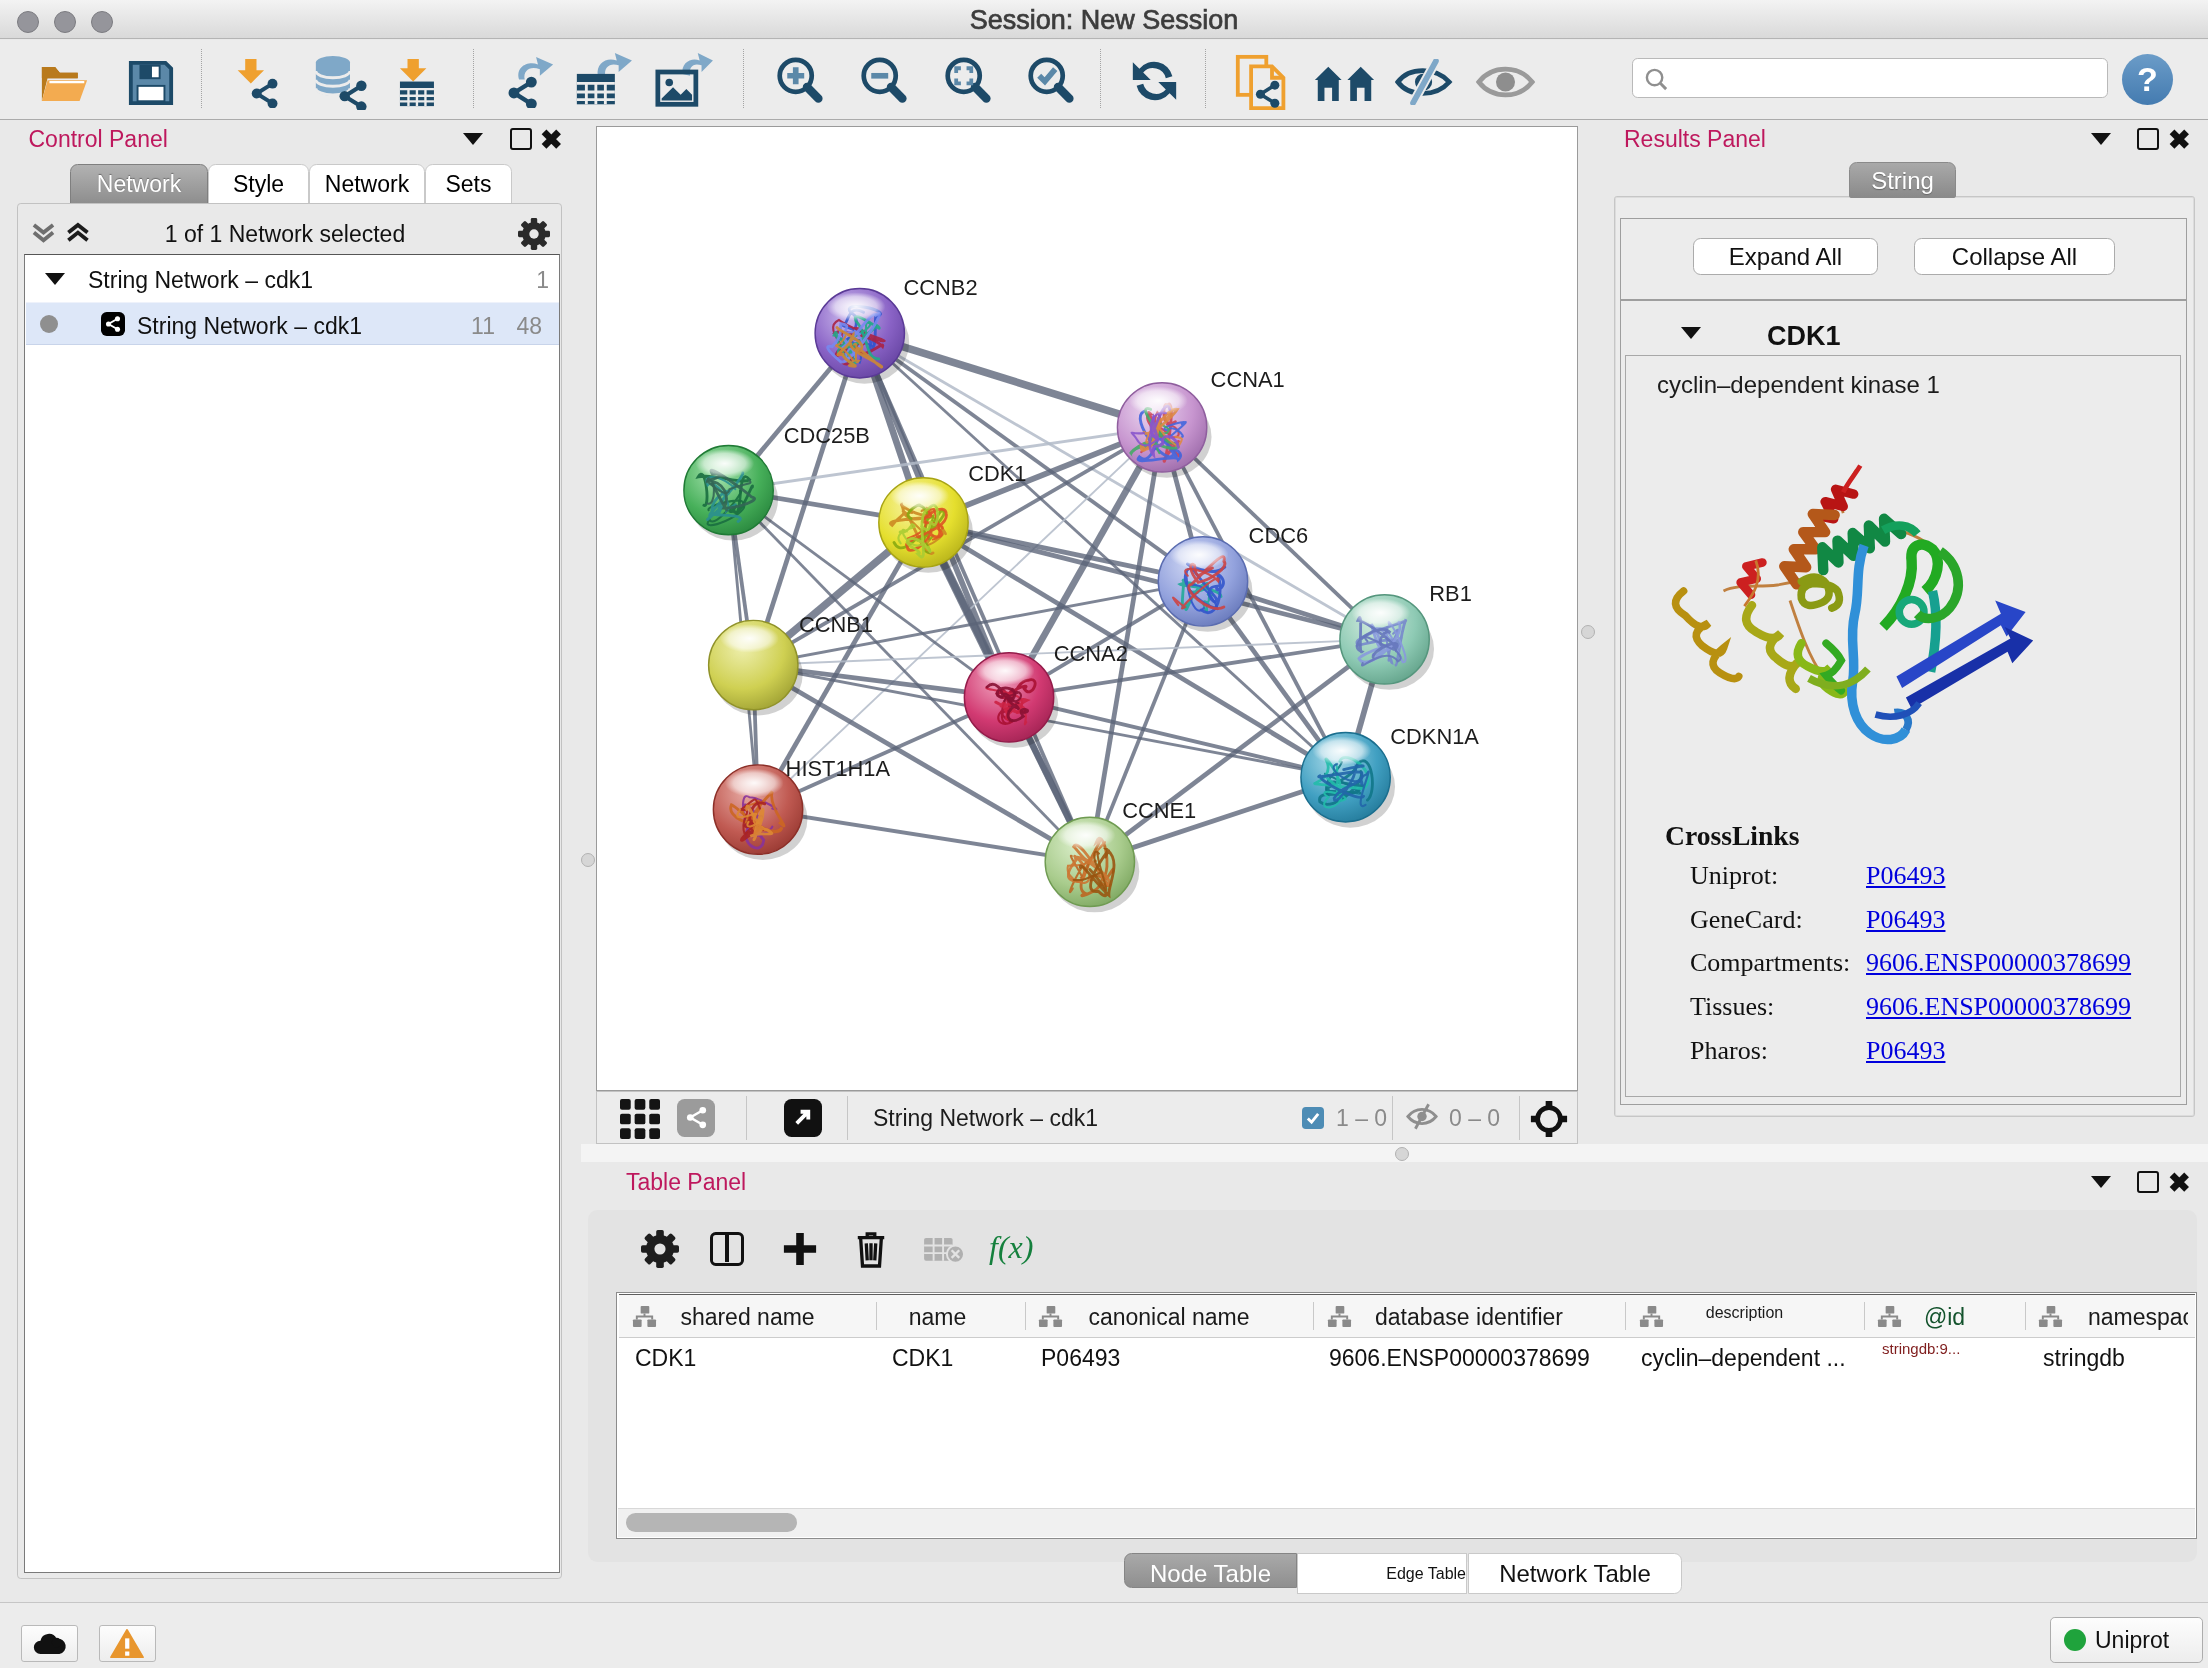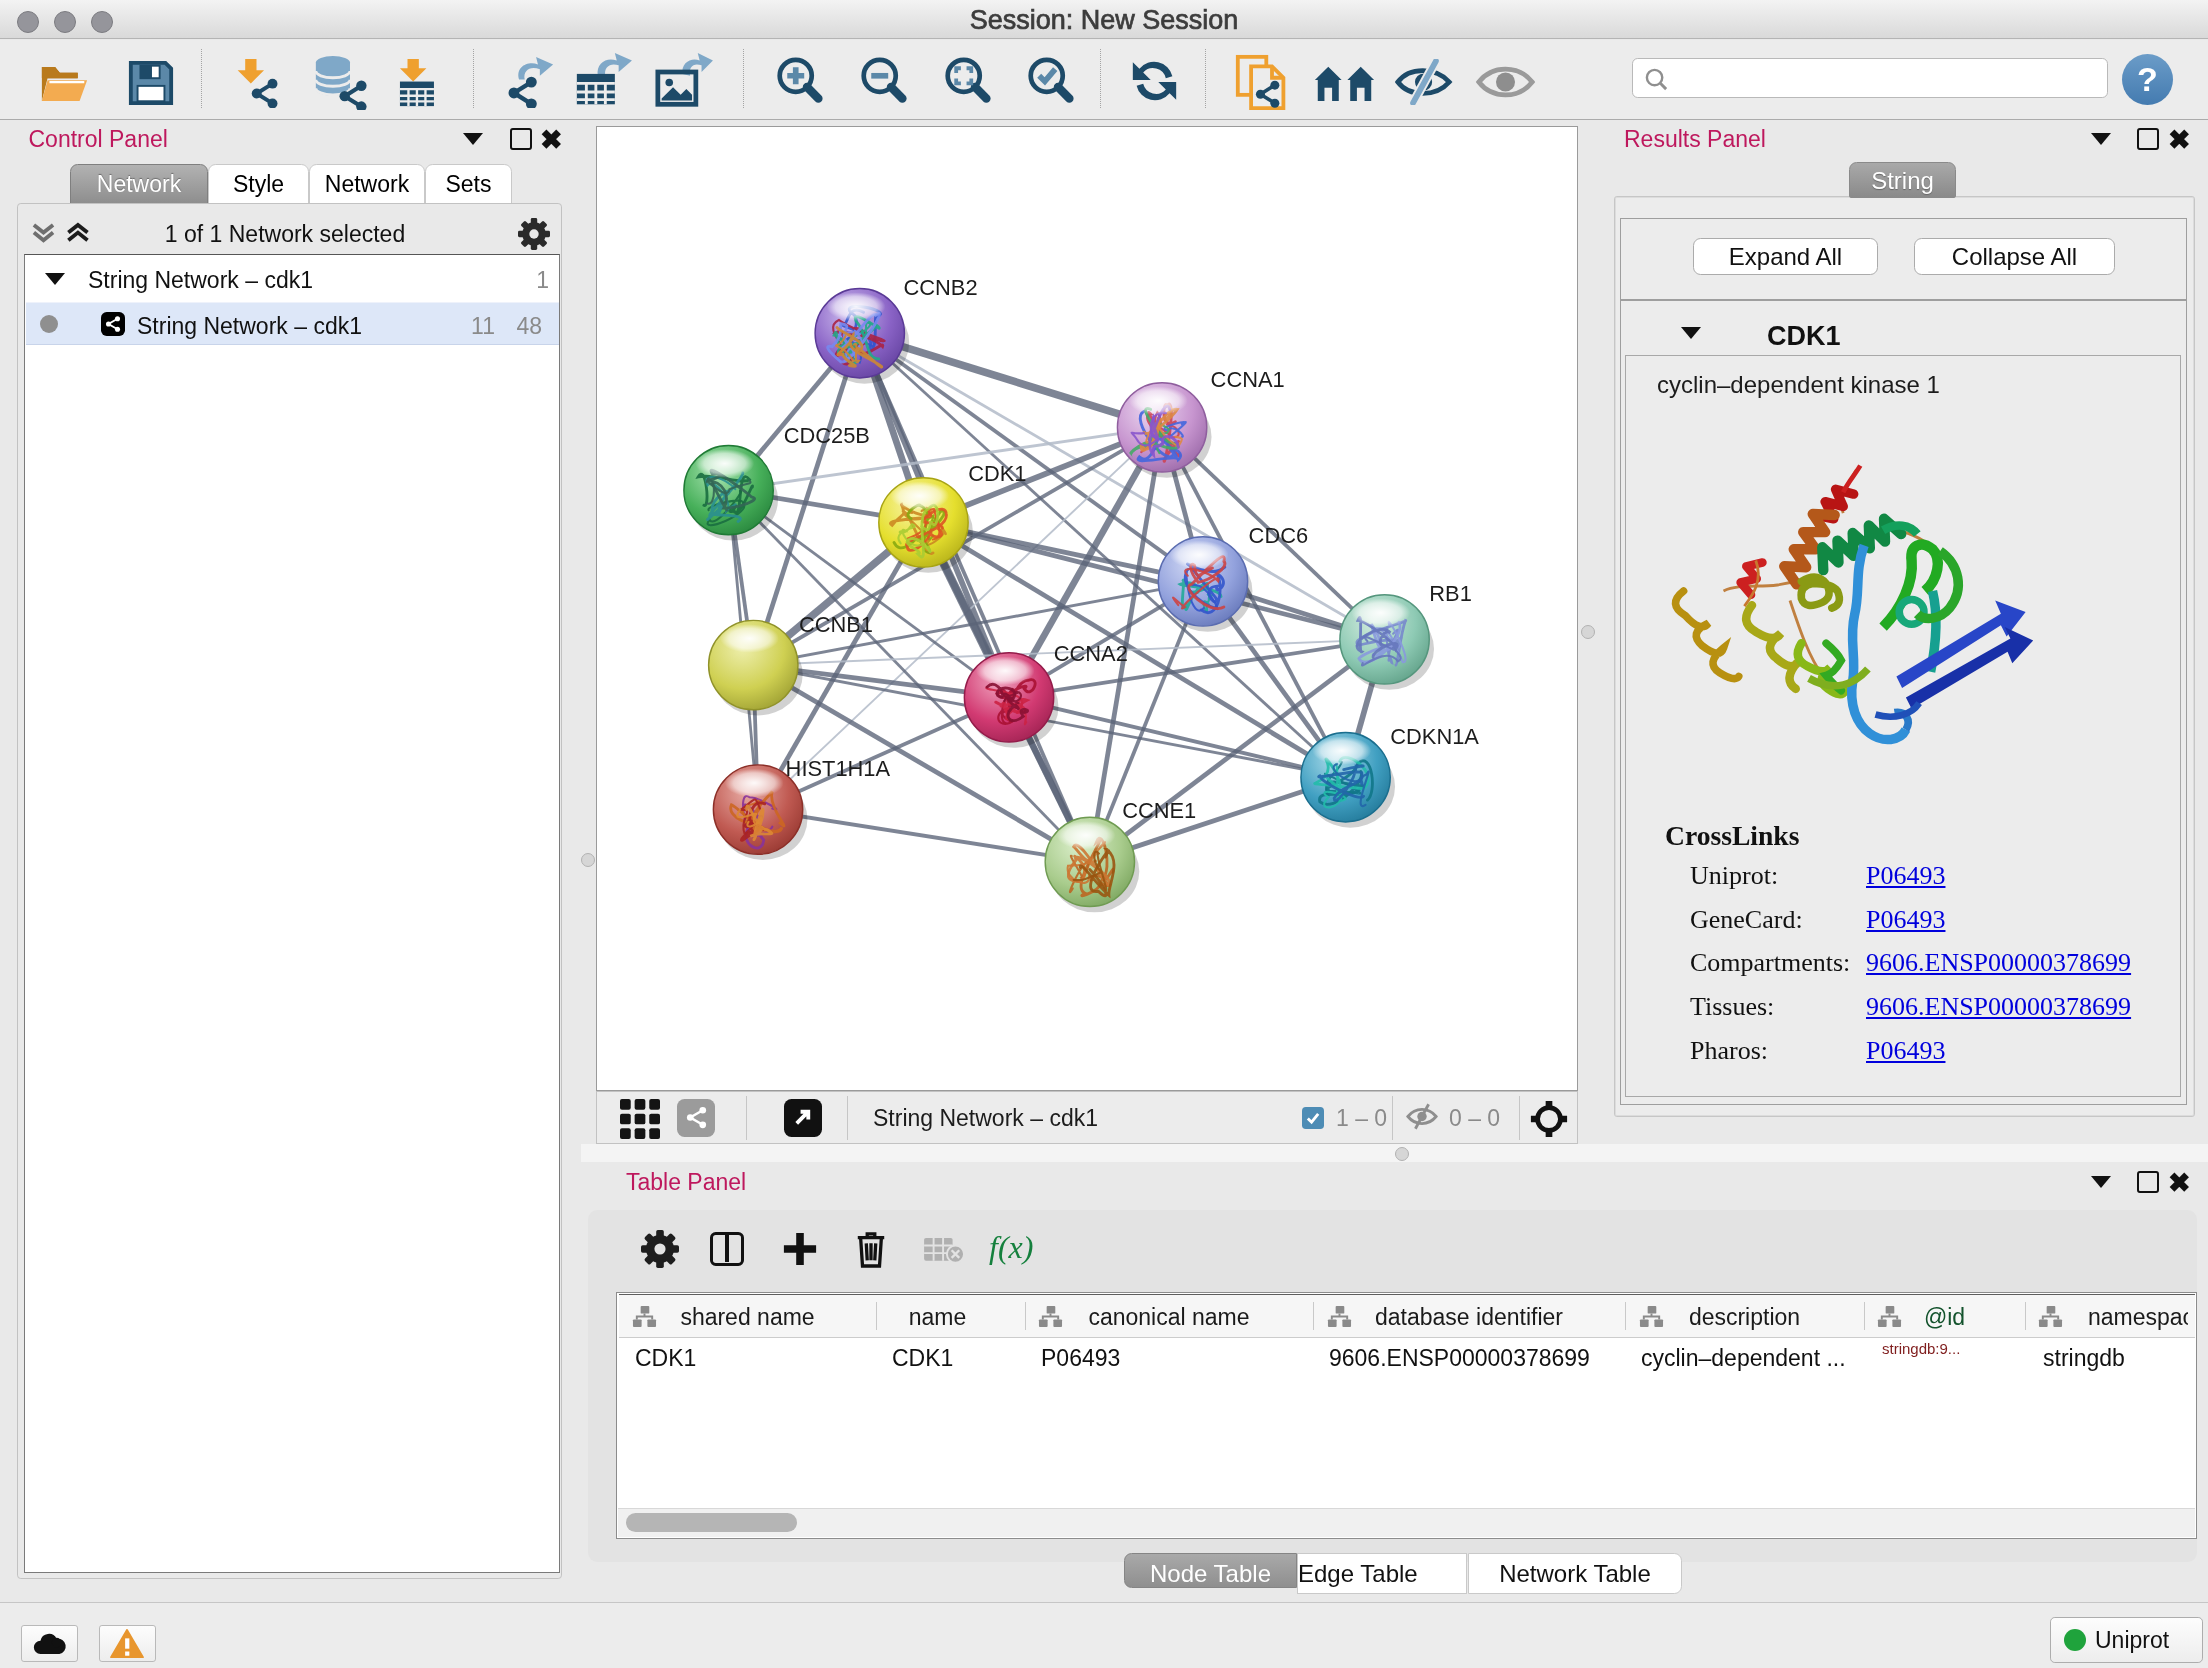--- a/index.html
+++ b/index.html
@@ -671,21 +671,21 @@
 <div class="abs" style="left:1020px;top:9.5px"><svg width="25" height="25" viewBox="0 0 26 26">
         <g fill="#8a8a8a">
           <rect x="9" y="2" width="9" height="8" rx="1"></rect>
           <rect x="1" y="16" width="9" height="8" rx="1"></rect>
           <rect x="16" y="16" width="9" height="8" rx="1"></rect>
         </g>
         <g stroke="#8a8a8a" stroke-width="2" fill="none">
           <path d="M13 10 L13 13 M5 16 L5 13 L21 13 L21 16"></path>
         </g>
       </svg></div>
-<div class="abs" style="left:1006px;top:9.5px;width:239px;text-align:center;font-size:23px;color:#1a1a1a;white-space:nowrap">description</div>
+<div class="abs" style="left:1006px;top:9.5px;width:239px;text-align:center;font-size:16px;color:#1a1a1a;white-space:nowrap">description</div>
 <div class="abs" style="left:1245px;top:7.6px;height:28.5px;border-left:1.9px solid #c9c9c9"></div>
 <div class="abs" style="left:1258px;top:9.5px"><svg width="25" height="25" viewBox="0 0 26 26">
         <g fill="#8a8a8a">
           <rect x="9" y="2" width="9" height="8" rx="1"></rect>
           <rect x="1" y="16" width="9" height="8" rx="1"></rect>
           <rect x="16" y="16" width="9" height="8" rx="1"></rect>
         </g>
         <g stroke="#8a8a8a" stroke-width="2" fill="none">
           <path d="M13 10 L13 13 M5 16 L5 13 L21 13 L21 16"></path>
         </g>
@@ -709,21 +709,21 @@
 <div class="abs" style="left:273px;top:7.6px;font-size:23px;color:#111;white-space:nowrap">CDK1</div>
 <div class="abs" style="left:422px;top:7.6px;font-size:23px;color:#111;white-space:nowrap">P06493</div>
 <div class="abs" style="left:710px;top:7.6px;font-size:23px;color:#111;white-space:nowrap">9606.ENSP00000378699</div>
 <div class="abs" style="left:1022px;top:7.6px;font-size:23px;color:#111;white-space:nowrap">cyclin–dependent ...</div>
 <div class="abs" style="left:1263px;top:3px;font-size:15px;color:#7f1d1d;white-space:nowrap">stringdb:9...</div>
 <div class="abs" style="left:1424px;top:7.6px;font-size:23px;color:#111;white-space:nowrap">stringdb</div>
 </div>
 <div class="abs" style="left:618px;top:1508px;width:1577px;height:28.5px;background:#f0f0f0;border-top:1px solid #d8d8d8"></div>
 <div class="abs" style="left:626px;top:1513px;width:171px;height:19px;background:#b5b5b5;border-radius:9.5px"></div>
 <div class="abs" style="left:1124px;top:1553px;width:173px;height:35px;background:linear-gradient(#a9a9a9,#8f8f8f);border:1px solid #858585;border-radius:7.6px 0 0 7.6px;color:#fff;font-size:24px;text-align:center;line-height:39px">Node Table</div>
-<div class="abs" style="left:1297px;top:1553px;width:170px;height:41px;background:#fff;border:1px solid #c9c9c9;color:#111;font-size:24px;text-align:left;line-height:39px">Edge Table</div>
+<div class="abs" style="left:1297px;top:1553px;width:170px;height:41px;background:#fff;border:1px solid #c9c9c9;color:#111;font-size:16px;text-align:right;line-height:39px">Edge Table</div>
 <div class="abs" style="left:1468px;top:1553px;width:214px;height:41px;background:#fff;border:1px solid #c9c9c9;border-radius:0 7.6px 7.6px 0;color:#111;font-size:24px;text-align:center;line-height:39px">Network Table</div>
 <div class="abs" style="left:0;top:1602px;width:2208px;height:67px;background:#ececec;border-top:1.9px solid #c6c6c6"></div>
 <div class="abs" style="left:21px;top:1625px;width:57px;height:37px;background:linear-gradient(#fdfdfd,#ededed);border:1px solid #b9b9b9;border-radius:2.9px"></div>
 <svg class="abs" style="left:31px;top:1633px" width="36" height="23" viewBox="0 0 38 24">
     <path d="M10 22 A7 7 0 0 1 10 8 A9 9 0 0 1 27 6 A6.5 6.5 0 0 1 30 22 Z" fill="#111"></path>
     <circle cx="27" cy="10" r="5" fill="#111"></circle>
   </svg>
 <div class="abs" style="left:99px;top:1625px;width:57px;height:37px;background:linear-gradient(#fdfdfd,#ededed);border:1px solid #b9b9b9;border-radius:2.9px"></div>
 <svg class="abs" style="left:110px;top:1629px" width="34" height="30" viewBox="0 0 36 32">
     <path d="M18 1 L35 30 L1 30 Z" fill="#e8962e" stroke="#e8962e" stroke-linejoin="round" stroke-width="2"></path>

